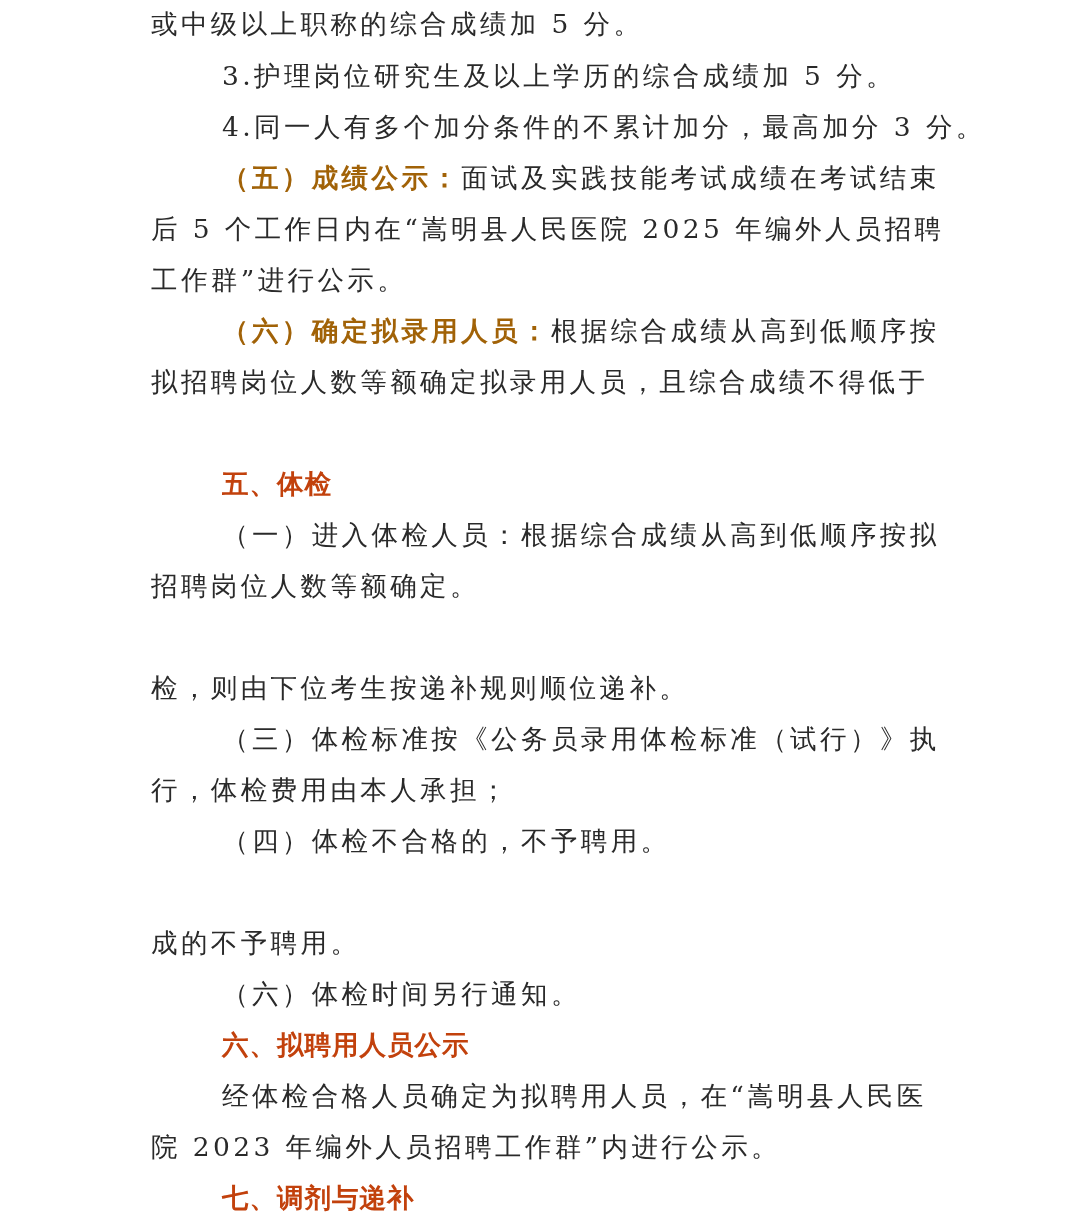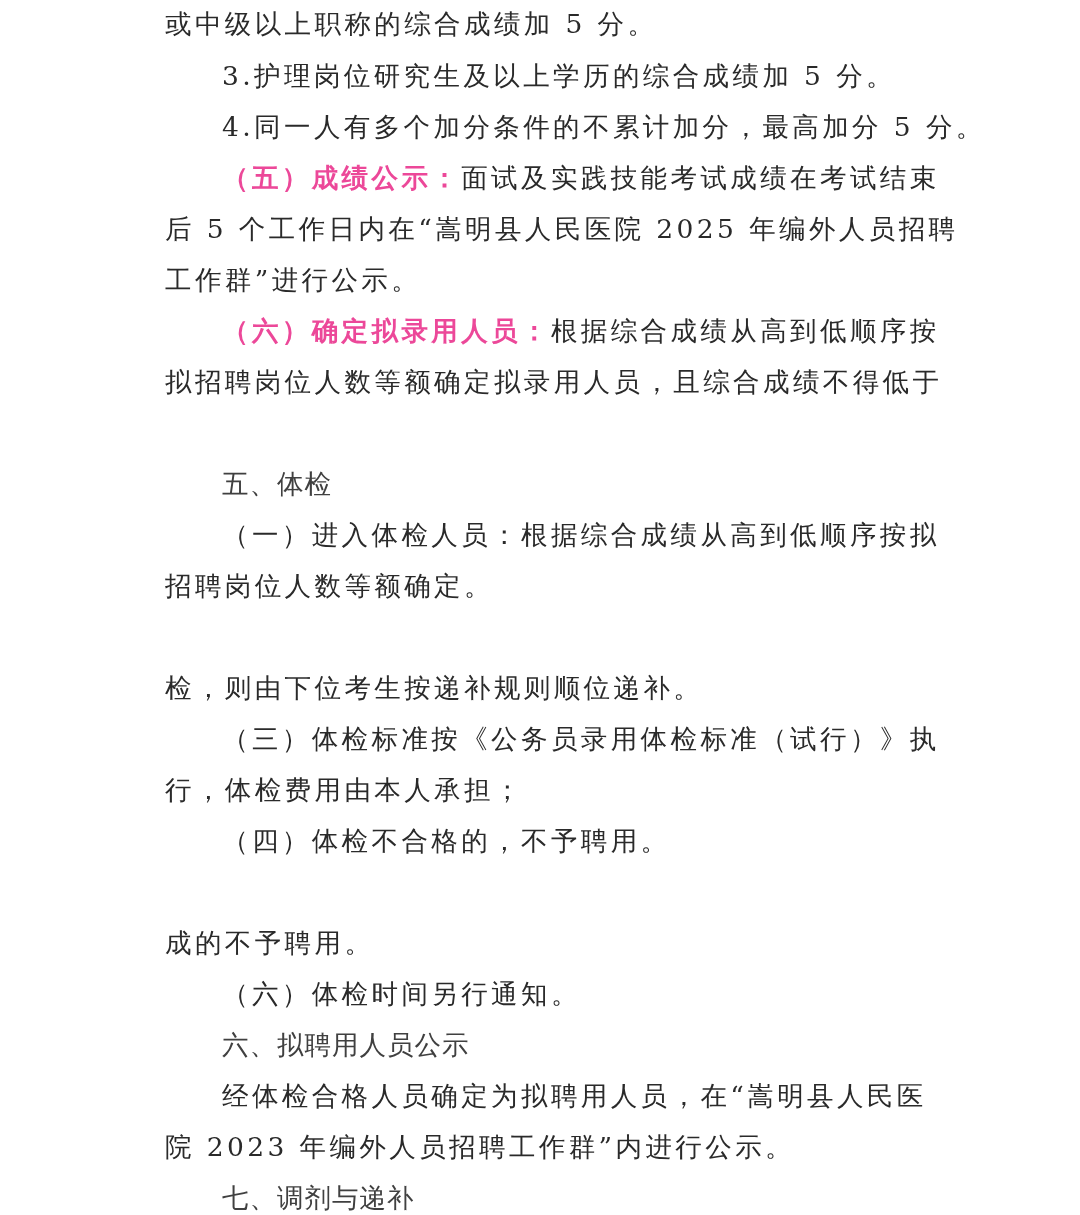--- a/index.html
+++ b/index.html
@@ -17,64 +17,64 @@
     }
     .page {
       position: absolute;
       left: 0;
       top: 0;
       width: 1080px;
       height: 1215px;
     }
     .line {
       position: absolute;
-      left: 165px;
+      left: 151px;
       width: 752px;
       height: 40px;
       font-size: 26.5px;
       line-height: 40px;
       white-space: nowrap;
       letter-spacing: 3.4px;
       text-align: justify;
       text-align-last: justify;
     }
     .line.indent {
       left: 222px;
       width: 695px;
     }
     .line.last {
       text-align-last: left;
     }
     .line.heading {
       font-family: "DejaVu Sans", "Liberation Sans", sans-serif;
-      font-weight: normal;
-      color: #404040;
+      font-weight: bold;
+      color: #c2410c;
       letter-spacing: 1px;
       text-align-last: left;
     }
     .bold-run {
       font-weight: bold;
-      color: #ec4899;
+      color: #a16207;
     }
   </style>
 </head>
 <body>
 
 <div class="page">
 
   <div class="line last" style="top:4px">
     <span>或中级以上职称的综合成绩加 5 分。</span>
   </div>
 
   <div class="line indent last" style="top:56px">
     <span>3.护理岗位研究生及以上学历的综合成绩加 5 分。</span>
   </div>
 
   <div class="line indent" style="top:107px">
-    <span>4.同一人有多个加分条件的不累计加分，最高加分 5 分。</span>
+    <span>4.同一人有多个加分条件的不累计加分，最高加分 3 分。</span>
   </div>
 
   <div class="line indent" style="top:158px">
     <span class="bold-run">（五）成绩公示：</span><span>面试及实践技能考试成绩在考试结束</span>
   </div>
 
   <div class="line" style="top:209px">
     <span>后 5 个工作日内在“嵩明县人民医院 2025 年编外人员招聘</span>
   </div>
 

